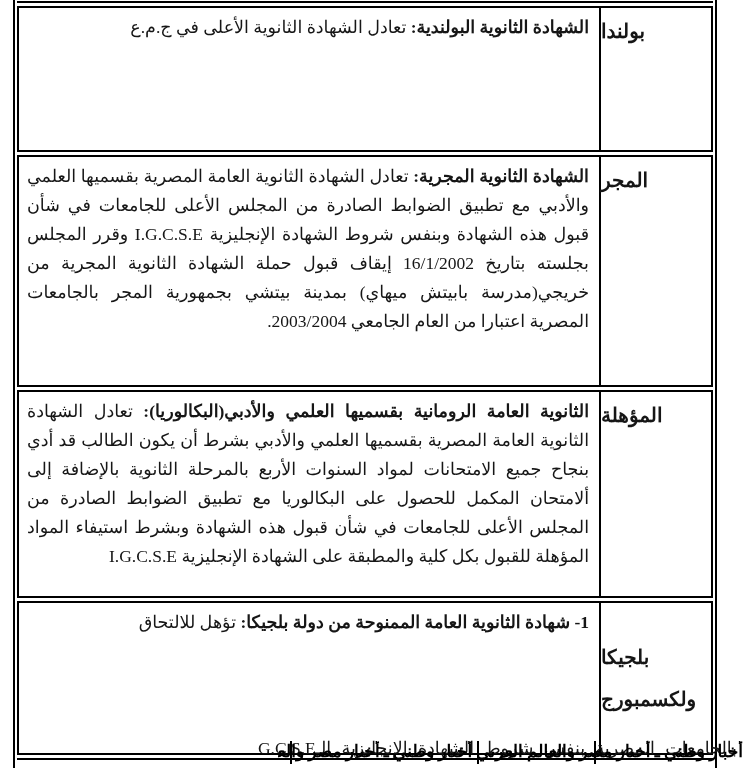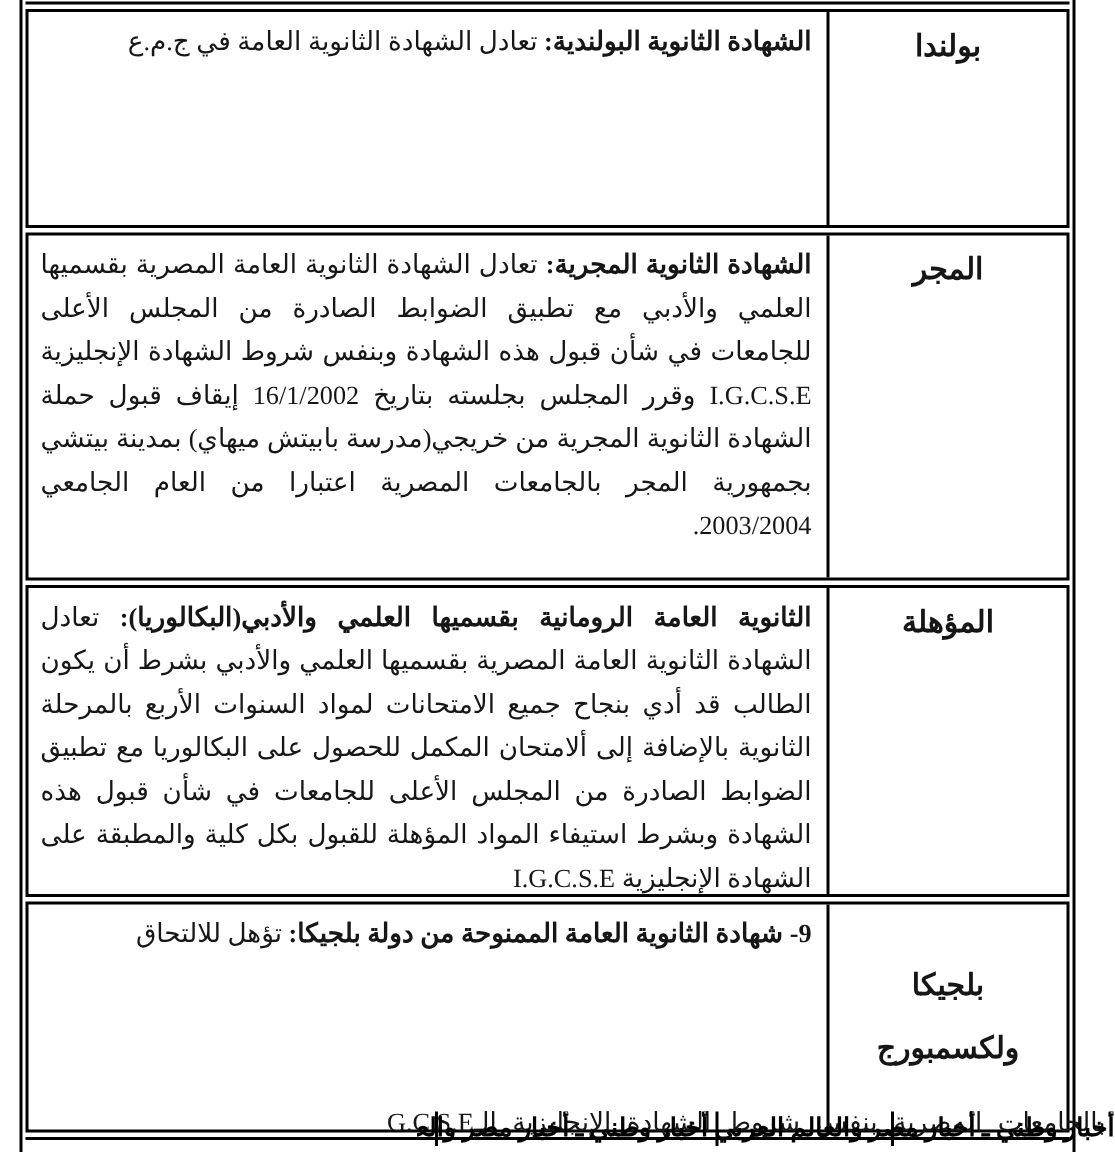--- a/index.html
+++ b/index.html
@@ -20,22 +20,22 @@
   .stub-bottom{height:30px;border-top:2px solid #000;flex:none;}
   .trow{
     border:2px solid #000;box-sizing:border-box;flex:none;
     display:flex;flex-direction:row;direction:rtl;background:#fff;
   }
   .trow.r1{height:146px;}
   .trow.r2{height:232px;}
   .trow.r3{height:208px;}
   .trow.r4{height:154px;}
   .country-cell{
-    width:160px;flex:none;border-left:2px solid #000;box-sizing:border-box;
-    display:flex;flex-direction:column;align-items:center;
+    width:112px;flex:none;border-left:2px solid #000;box-sizing:border-box;
+    display:flex;flex-direction:column;align-items:flex-end;
     font-weight:bold;font-size:20px;line-height:26px;
     padding-top:10px;gap:16px;
   }
   .trow.r4 .country-cell{justify-content:center;padding-top:0;}
   .desc-cell{
     flex:1;box-sizing:border-box;padding:5px 10px 4px 8px;
     font-size:17.5px;line-height:29px;text-align:justify;
   }
   .desc-cell p{margin:0;padding:0;}
   .desc-cell p.center{text-align:center;}
@@ -61,21 +61,21 @@
 <body>
 
 <div class="doc-table">
   <div class="stub"></div>
 
   <div id="rows-host" style="display:contents"><div class="trow r1">
         <div class="country-cell">
           <div>بولندا</div>
         </div>
         <div class="desc-cell">
-          <p><span class="bold">الشهادة الثانوية البولندية: </span><span>تعادل الشهادة الثانوية العامة في ج.م.ع</span></p>
+          <p><span class="bold">الشهادة الثانوية البولندية: </span><span>تعادل الشهادة الثانوية الأعلى في ج.م.ع</span></p>
         </div>
       </div><div class="trow r2">
         <div class="country-cell">
           <div>المجر</div>
         </div>
         <div class="desc-cell">
           <p><span class="bold">الشهادة الثانوية المجرية: </span><span>تعادل الشهادة الثانوية العامة المصرية بقسميها العلمي والأدبي مع تطبيق الضوابط الصادرة من المجلس الأعلى للجامعات في شأن قبول هذه الشهادة وبنفس شروط الشهادة الإنجليزية I.G.C.S.E وقرر المجلس بجلسته بتاريخ 16/1/2002 إيقاف قبول حملة الشهادة الثانوية المجرية من خريجي(مدرسة بابيتش ميهاي) بمدينة بيتشي بجمهورية المجر بالجامعات المصرية اعتبارا من العام الجامعي 2003/2004.</span></p>
         </div>
       </div><div class="trow r3">
         <div class="country-cell">
@@ -83,21 +83,21 @@
         </div>
         <div class="desc-cell">
           <p><span class="bold">الثانوية العامة الرومانية بقسميها العلمي والأدبي(البكالوريا): </span><span>تعادل الشهادة الثانوية العامة المصرية بقسميها العلمي والأدبي بشرط أن يكون الطالب قد أدي بنجاح جميع الامتحانات لمواد السنوات الأربع بالمرحلة الثانوية بالإضافة إلى ألامتحان المكمل للحصول على البكالوريا مع تطبيق الضوابط الصادرة من المجلس الأعلى للجامعات في شأن قبول هذه الشهادة وبشرط استيفاء المواد المؤهلة للقبول بكل كلية والمطبقة على الشهادة الإنجليزية I.G.C.S.E</span></p>
         </div>
       </div><div class="trow r4">
         <div class="country-cell">
           <div>بلجيكا</div>
           <div>ولكسمبورج</div>
         </div>
         <div class="desc-cell">
-          <p><span class="bold">9-  شهادة الثانوية العامة الممنوحة من دولة بلجيكا: </span><span>تؤهل للالتحاق</span></p>
+          <p><span class="bold">1-  شهادة الثانوية العامة الممنوحة من دولة بلجيكا: </span><span>تؤهل للالتحاق</span></p>
         </div>
       </div></div>
   <div class="stub-bottom"></div>
 </div>
 
 <div class="continuation-line">بالجامعات المصرية بنفس شروط الشهادة الإنجليزية الـG.C.S.E</div>
 <div class="watermark">أخبار وطني ـ أخبار مصر والعالم العربي   أخبار وطني ـ أخبار مصر والعالم العربي</div>
 <div class="wm-bar b1"></div>
 <div class="wm-bar b2"></div>
 <div class="wm-bar b3"></div>

